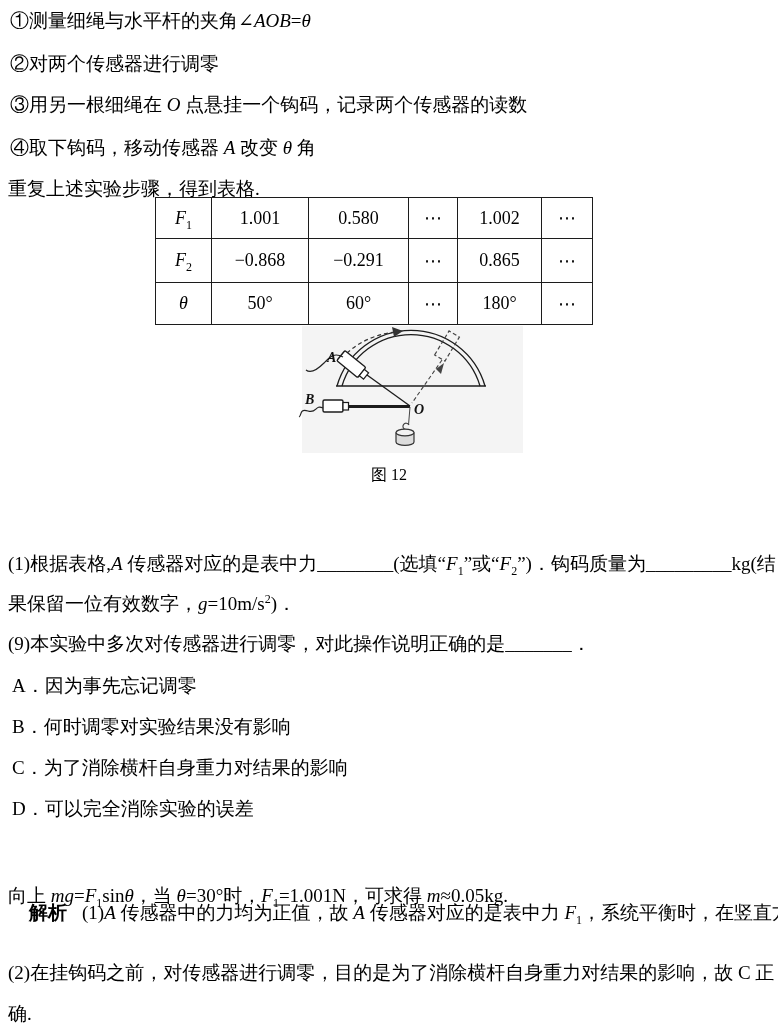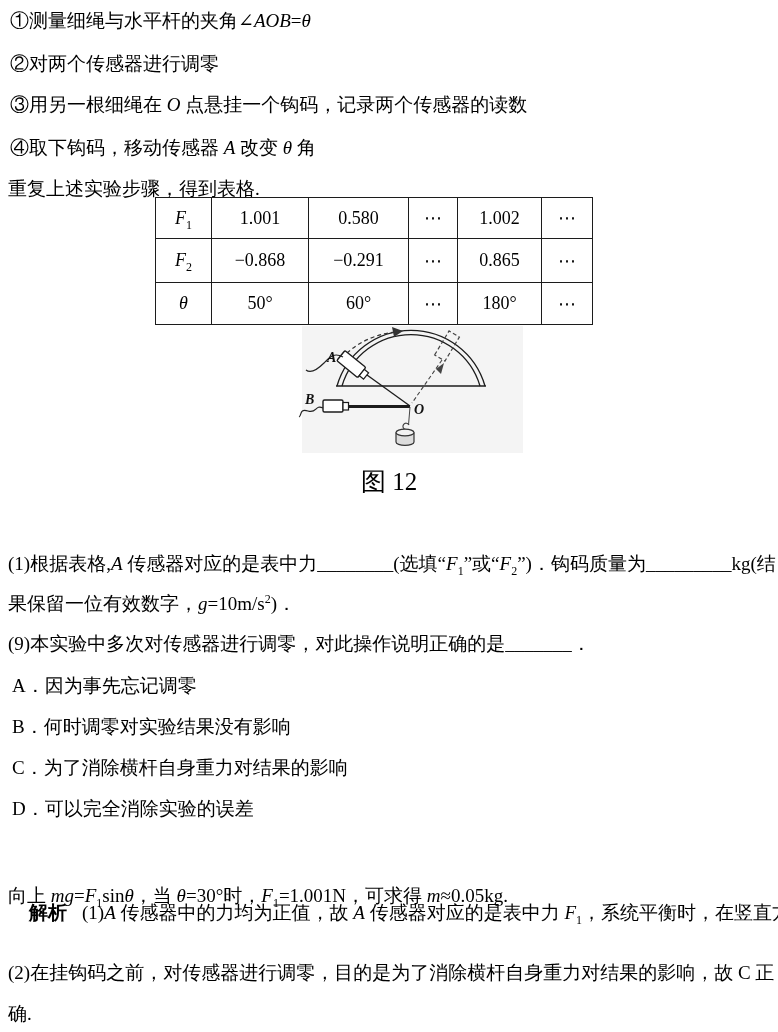--- a/index.html
+++ b/index.html
@@ -9,21 +9,21 @@
   .line i{font-style:italic;}
   .line sub{font-size:12px;line-height:0;}
   .line sup{font-size:12px;line-height:0;}
   .blabel{font-family:"Liberation Sans","DejaVu Sans",sans-serif;font-weight:700;margin-right:15px;}
   table.dtable{position:absolute;left:155px;top:197px;border-collapse:collapse;table-layout:fixed;}
   table.dtable td{border:1.5px solid #1c1c1c;text-align:center;vertical-align:middle;
         font-size:18px;padding:0;height:40px;white-space:nowrap;}
   table.dtable td i{font-style:italic;}
   table.dtable td sub{font-size:12px;line-height:0;}
   .figwrap{position:absolute;left:293px;top:322px;width:240px;height:136px;}
-  .caption{position:absolute;top:465px;left:0;width:778px;text-align:center;font-size:25px;}
+  .caption{position:absolute;top:465px;left:0;width:778px;text-align:center;font-size:16px;}
   svg .lbl{font-family:"Liberation Serif",serif;font-style:italic;font-weight:700;font-size:14px;fill:#111;}
 </style>
 </head>
 <body>
 
 <div class="page">
 
   <div class="line" style="top:52px;left:10px"><span>②对两个传感器进行调零</span></div>
   <div class="line" style="top:9px;left:10px"><span>①测量细绳与水平杆的夹角∠</span><i>AOB</i><span>=</span><i>θ</i></div>
   <div class="line" style="top:93px;left:10px"><span>③用另一根细绳在 </span><i>O</i><span> 点悬挂一个钩码，记录两个传感器的读数</span></div>

